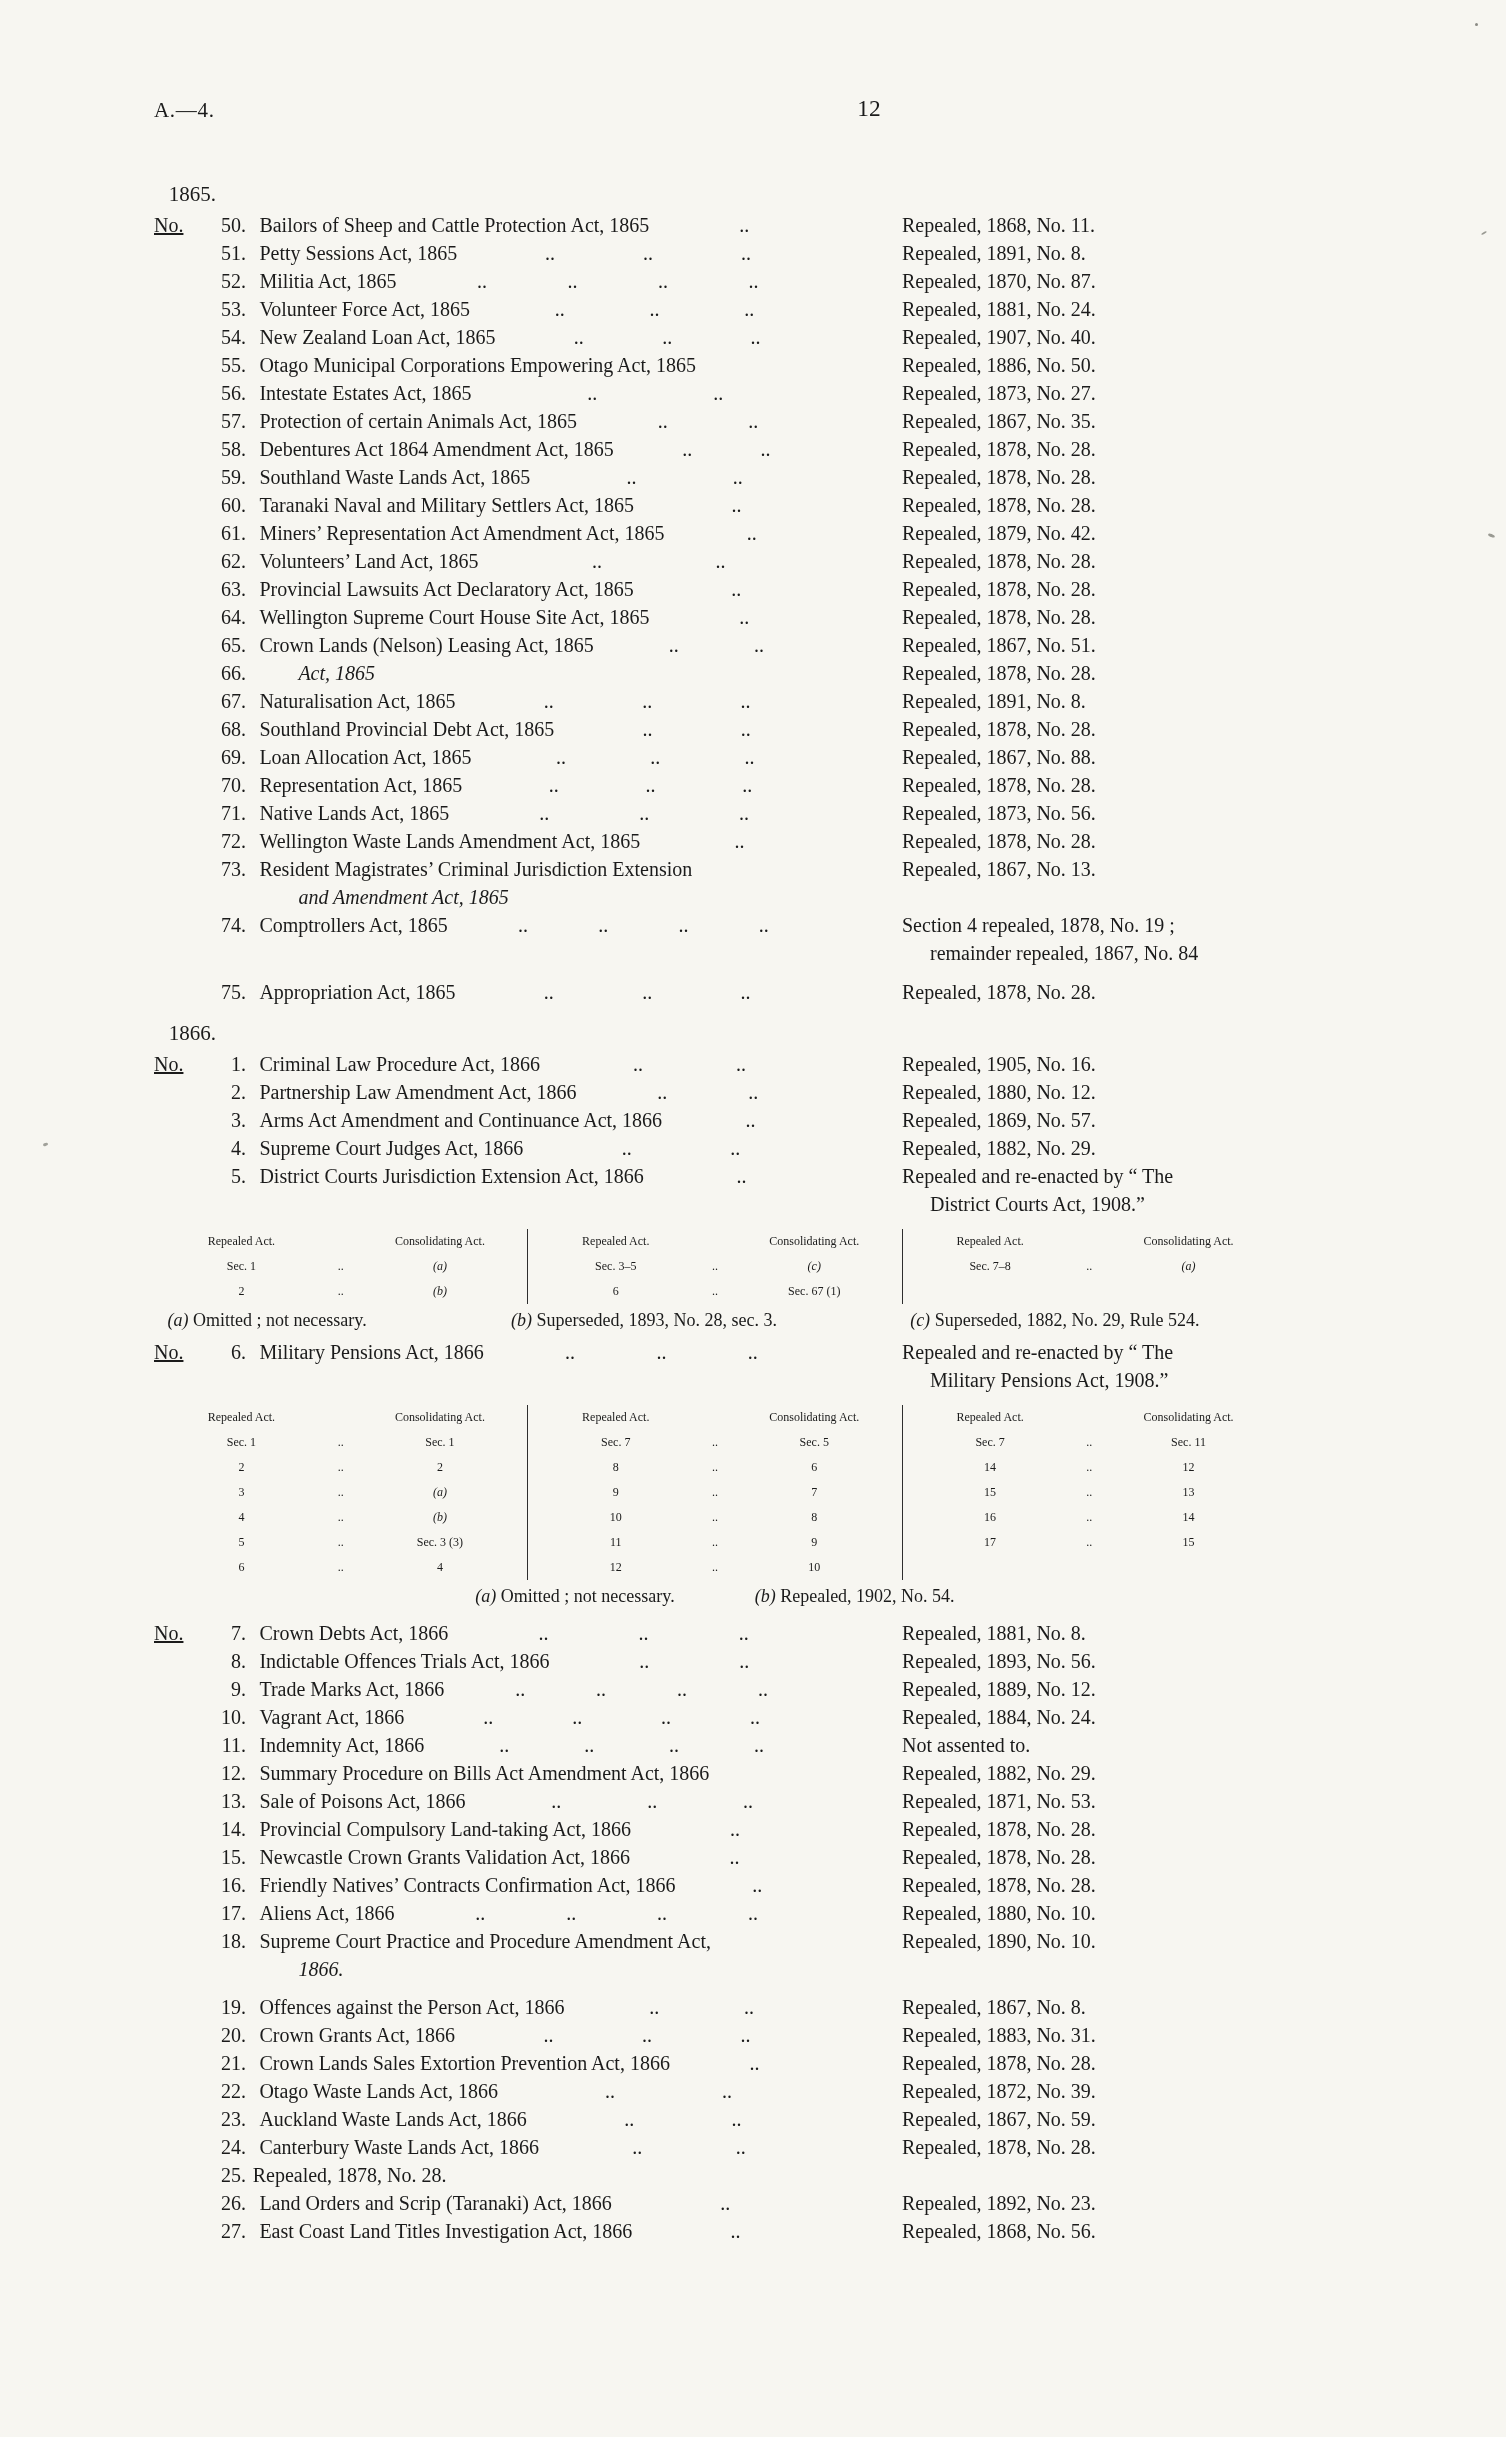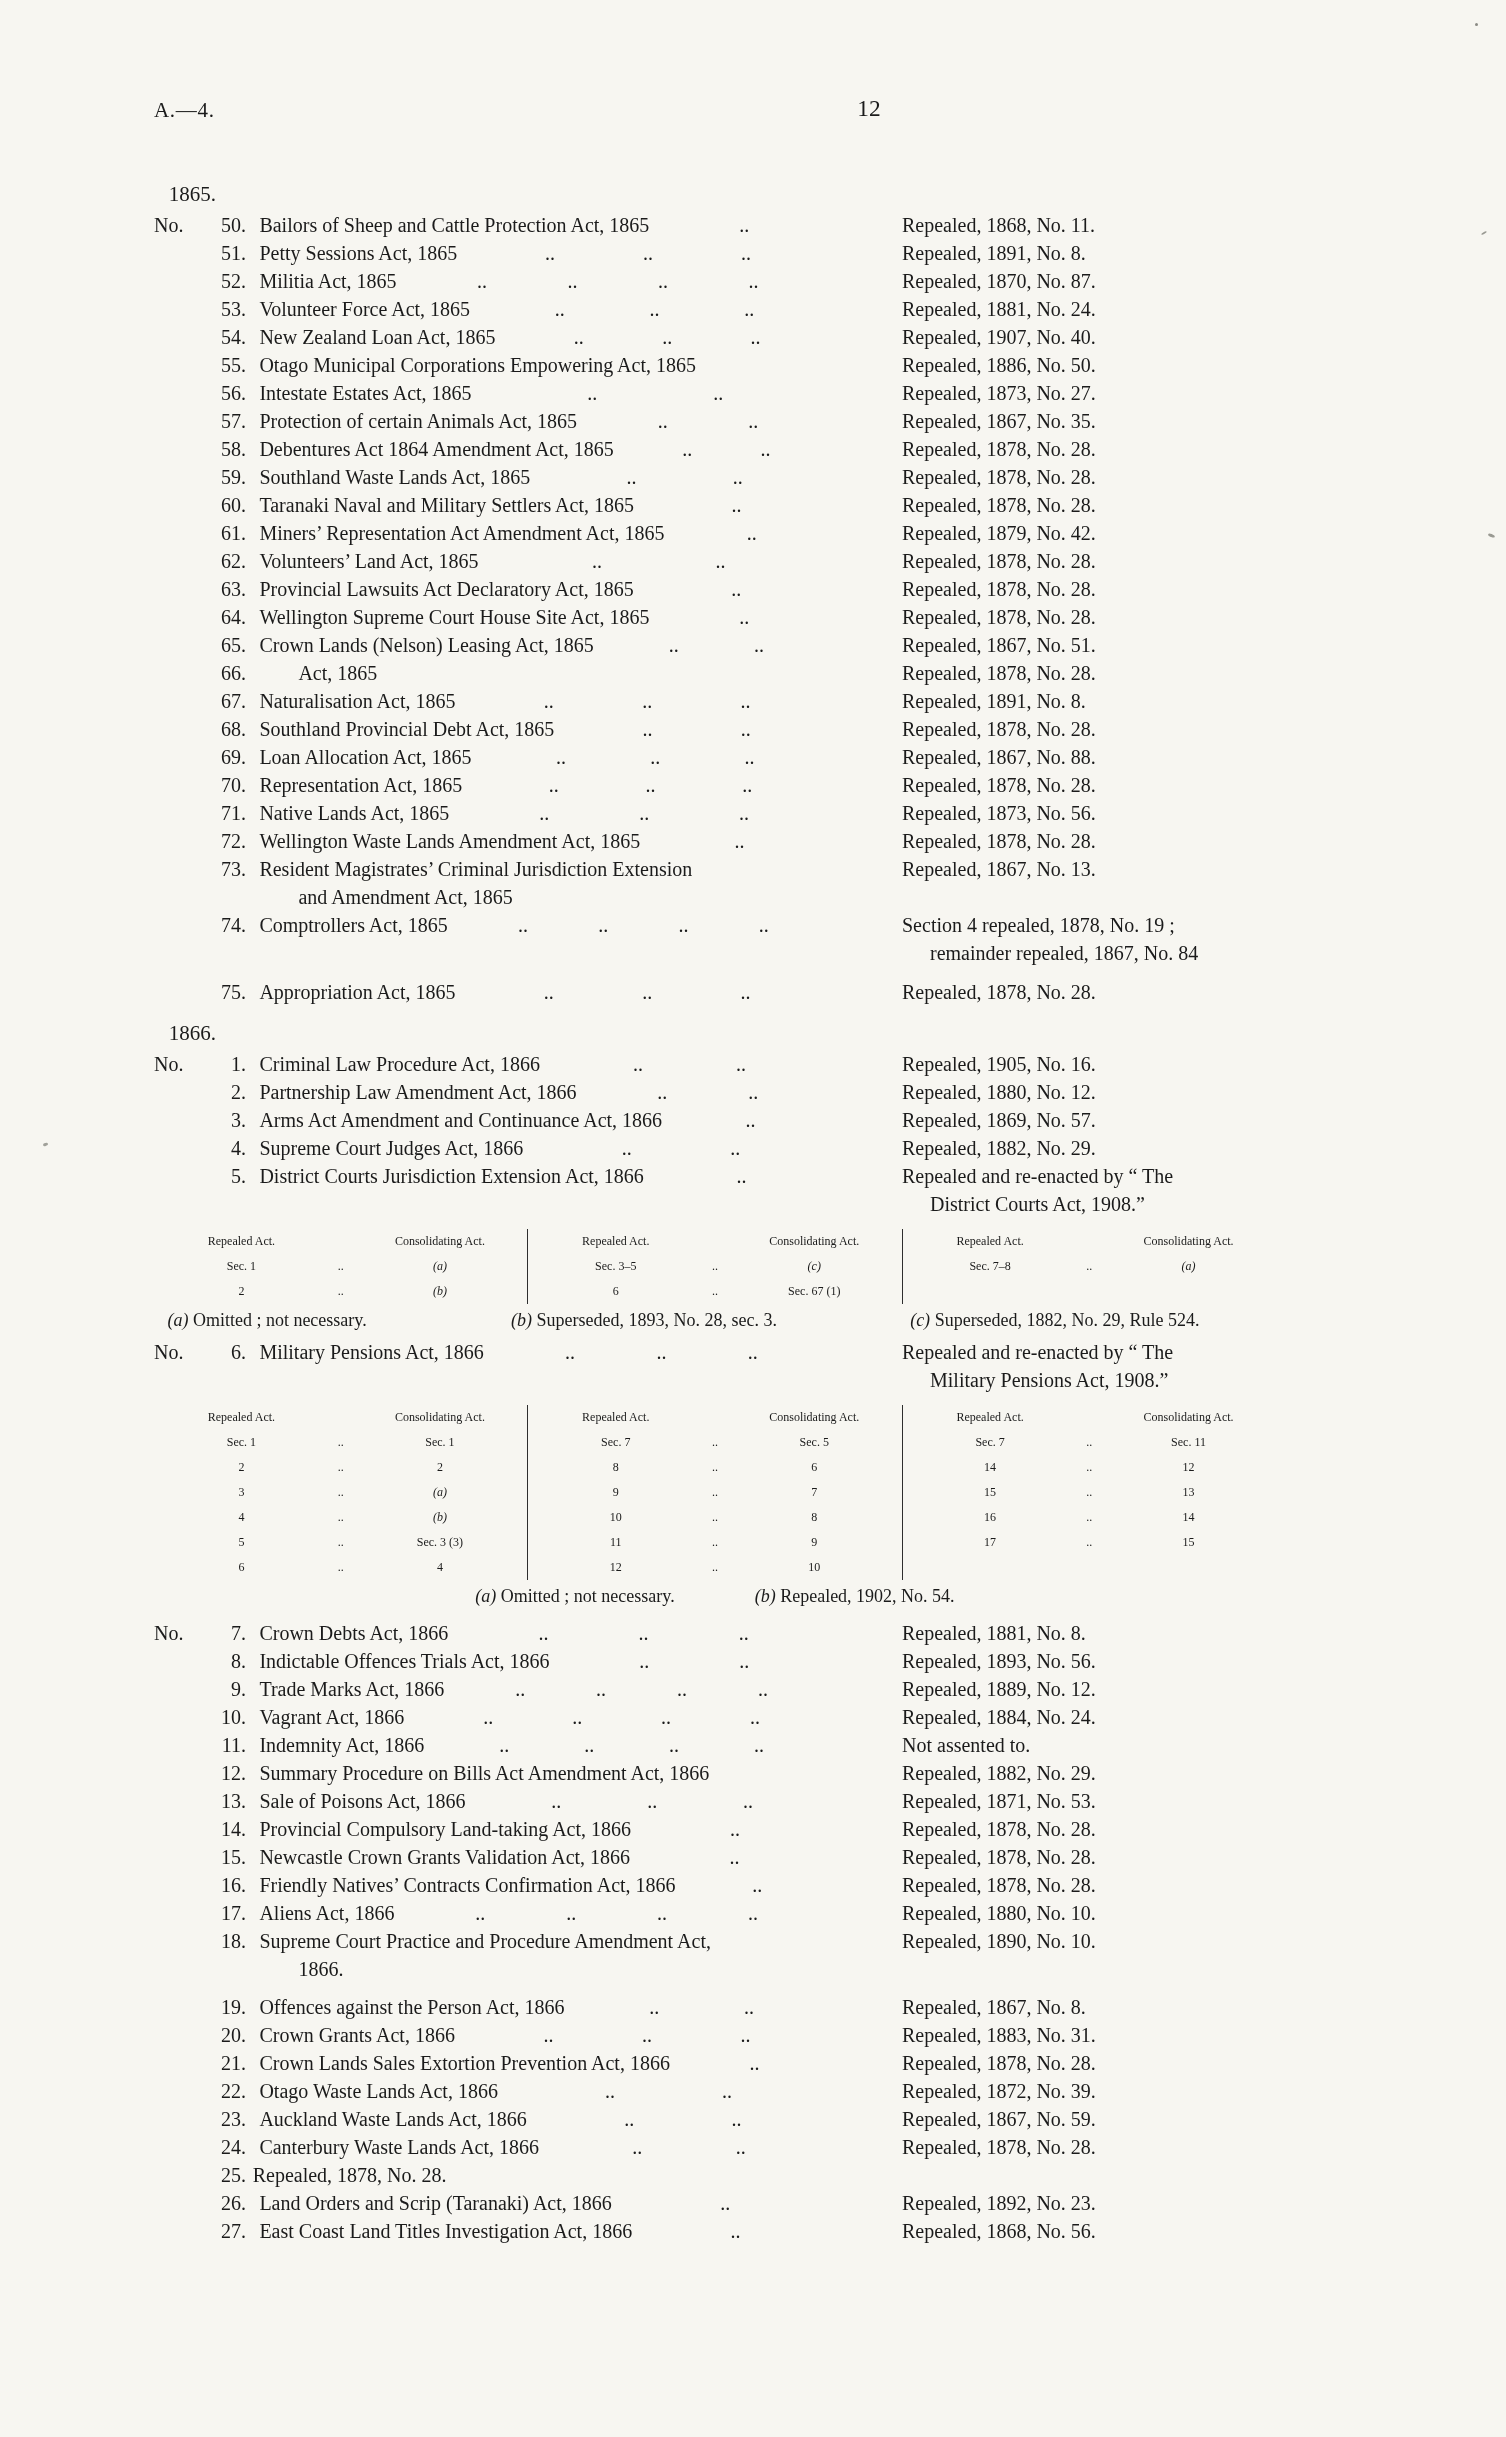--- a/index.html
+++ b/index.html
@@ -14,28 +14,28 @@
   .sheet { position:absolute; inset:0; }
   .pagehead { position:absolute; top:98px; left:154px; right:154px; height:32px; }
   .docref { position:absolute; left:0; top:0; font-size:21px; letter-spacing:0.7px; }
   .pageno { position:absolute; left:675px; top:-2.7px; width:80px; text-align:center; font-size:23.4px; }
   .content { position:absolute; left:154px; top:167px; width:1122px; }
 
   .year { font-size:21px; line-height:28px; margin:13.4px 0 2.7px 14.7px; }
 
   .row { display:flex; align-items:flex-start; font-size:20px; line-height:28px; }
   .row.gap { margin-top:10.7px; }
-  .c-prefix { width:52px; flex:none; }
+  .c-prefix { width:52px; flex:none;text-decoration:underline; }
   .c-num { width:40px; flex:none; text-align:right; }
   .c-title { flex:1; min-width:0; padding-left:13.4px; padding-right:9.4px; }
   .t1 { display:flex; }
   .t-text { white-space:nowrap; }
   .dotspread { flex:1; display:flex; justify-content:space-evenly; margin-right:47px; }
   .dot { white-space:nowrap; }
-  .t2 { padding-left:39px; }
+  .t2 { padding-left:39px;font-style:italic; }
   .c-repeal { width:374px; flex:none; padding-left:6.7px; }
   .r2 { padding-left:28px; }
 
   .tbl { display:flex; font-size:12px; line-height:25px; margin:10.7px 0 4px 0; }
   .tg { flex:1; padding:0 6.7px; }
   .tg + .tg { border-left:1.3px solid #2e2e2e; }
   .tg-head, .tg-row { display:grid; grid-template-columns:1fr 37px 1fr; }
   .tg-head span, .tg-row span { text-align:center; white-space:nowrap; }
   .ital { font-style:italic; }
 

